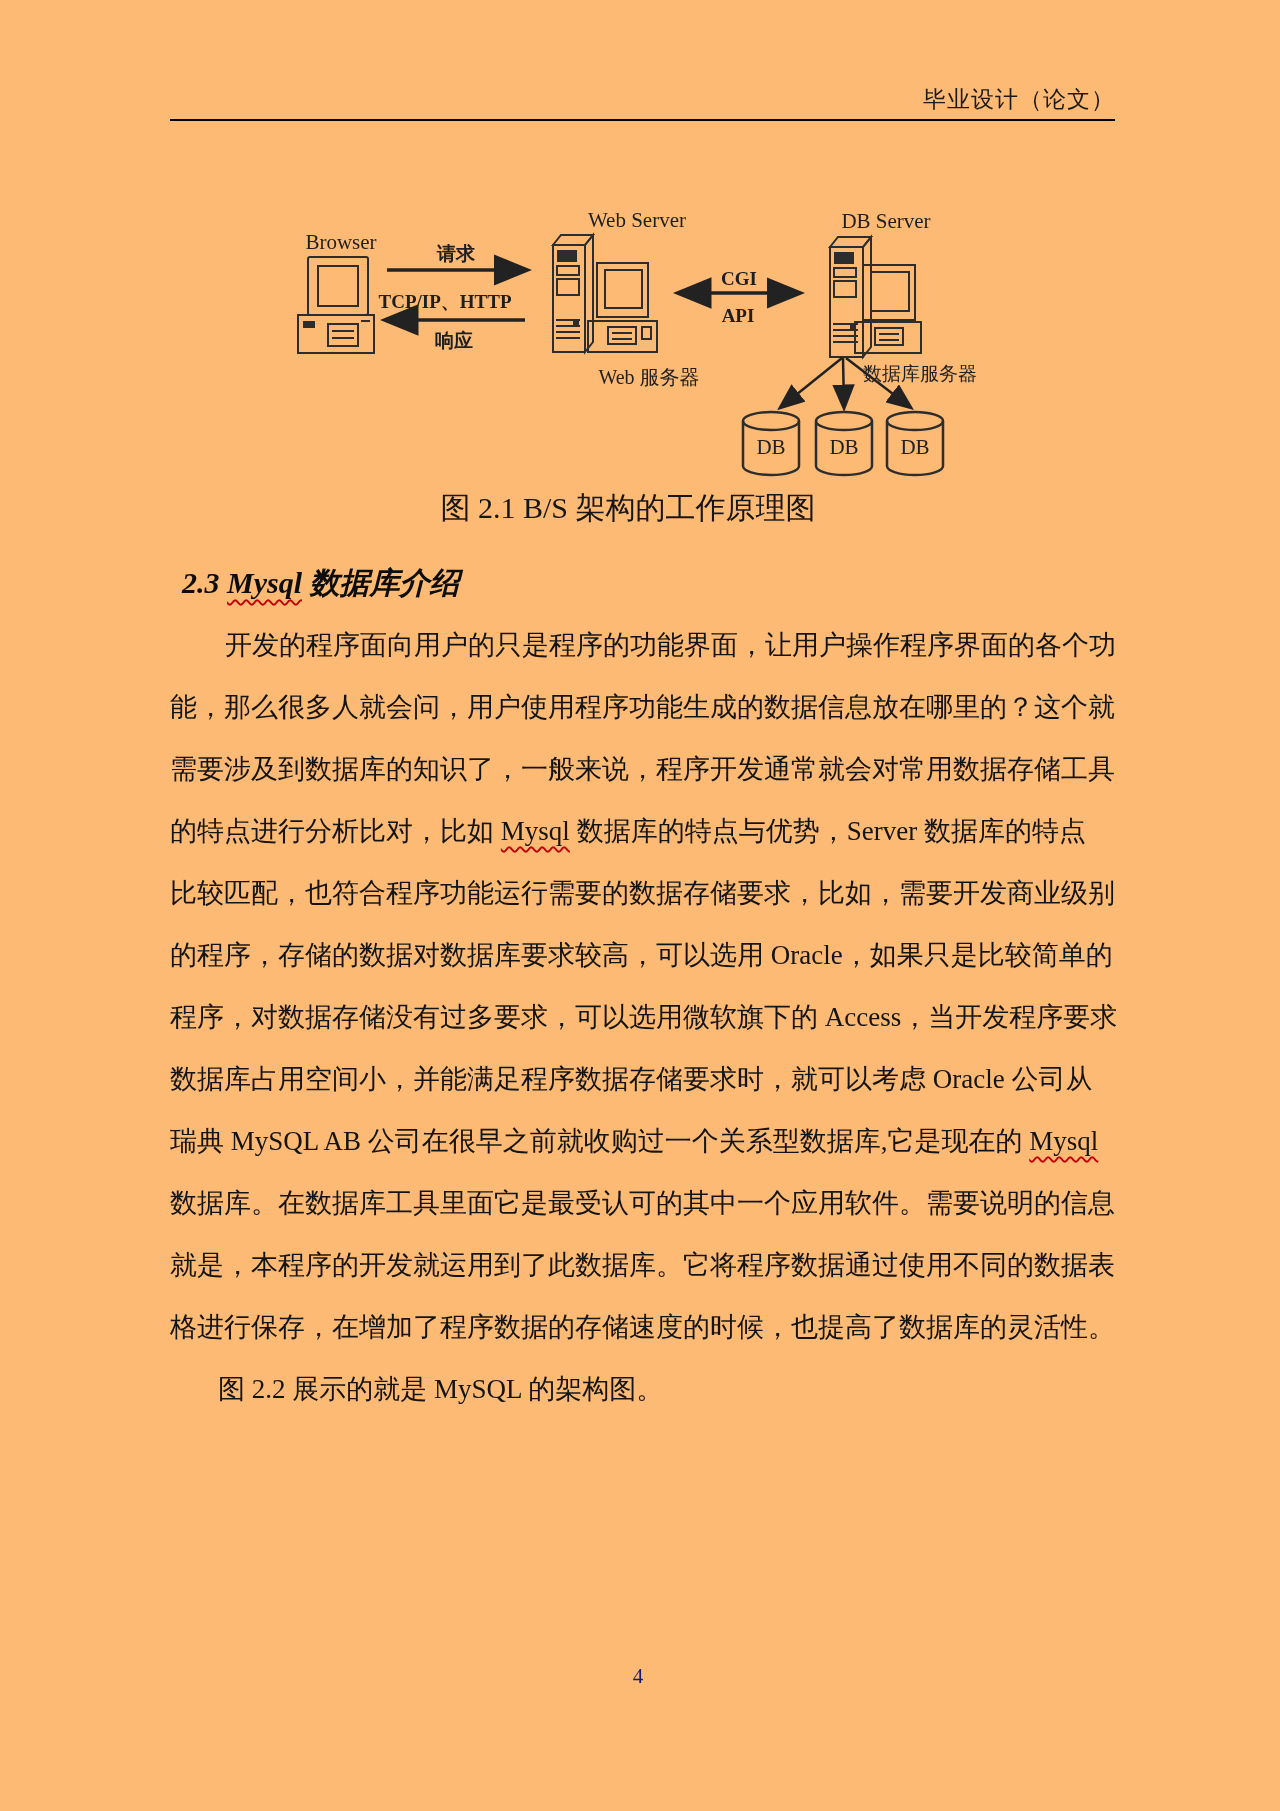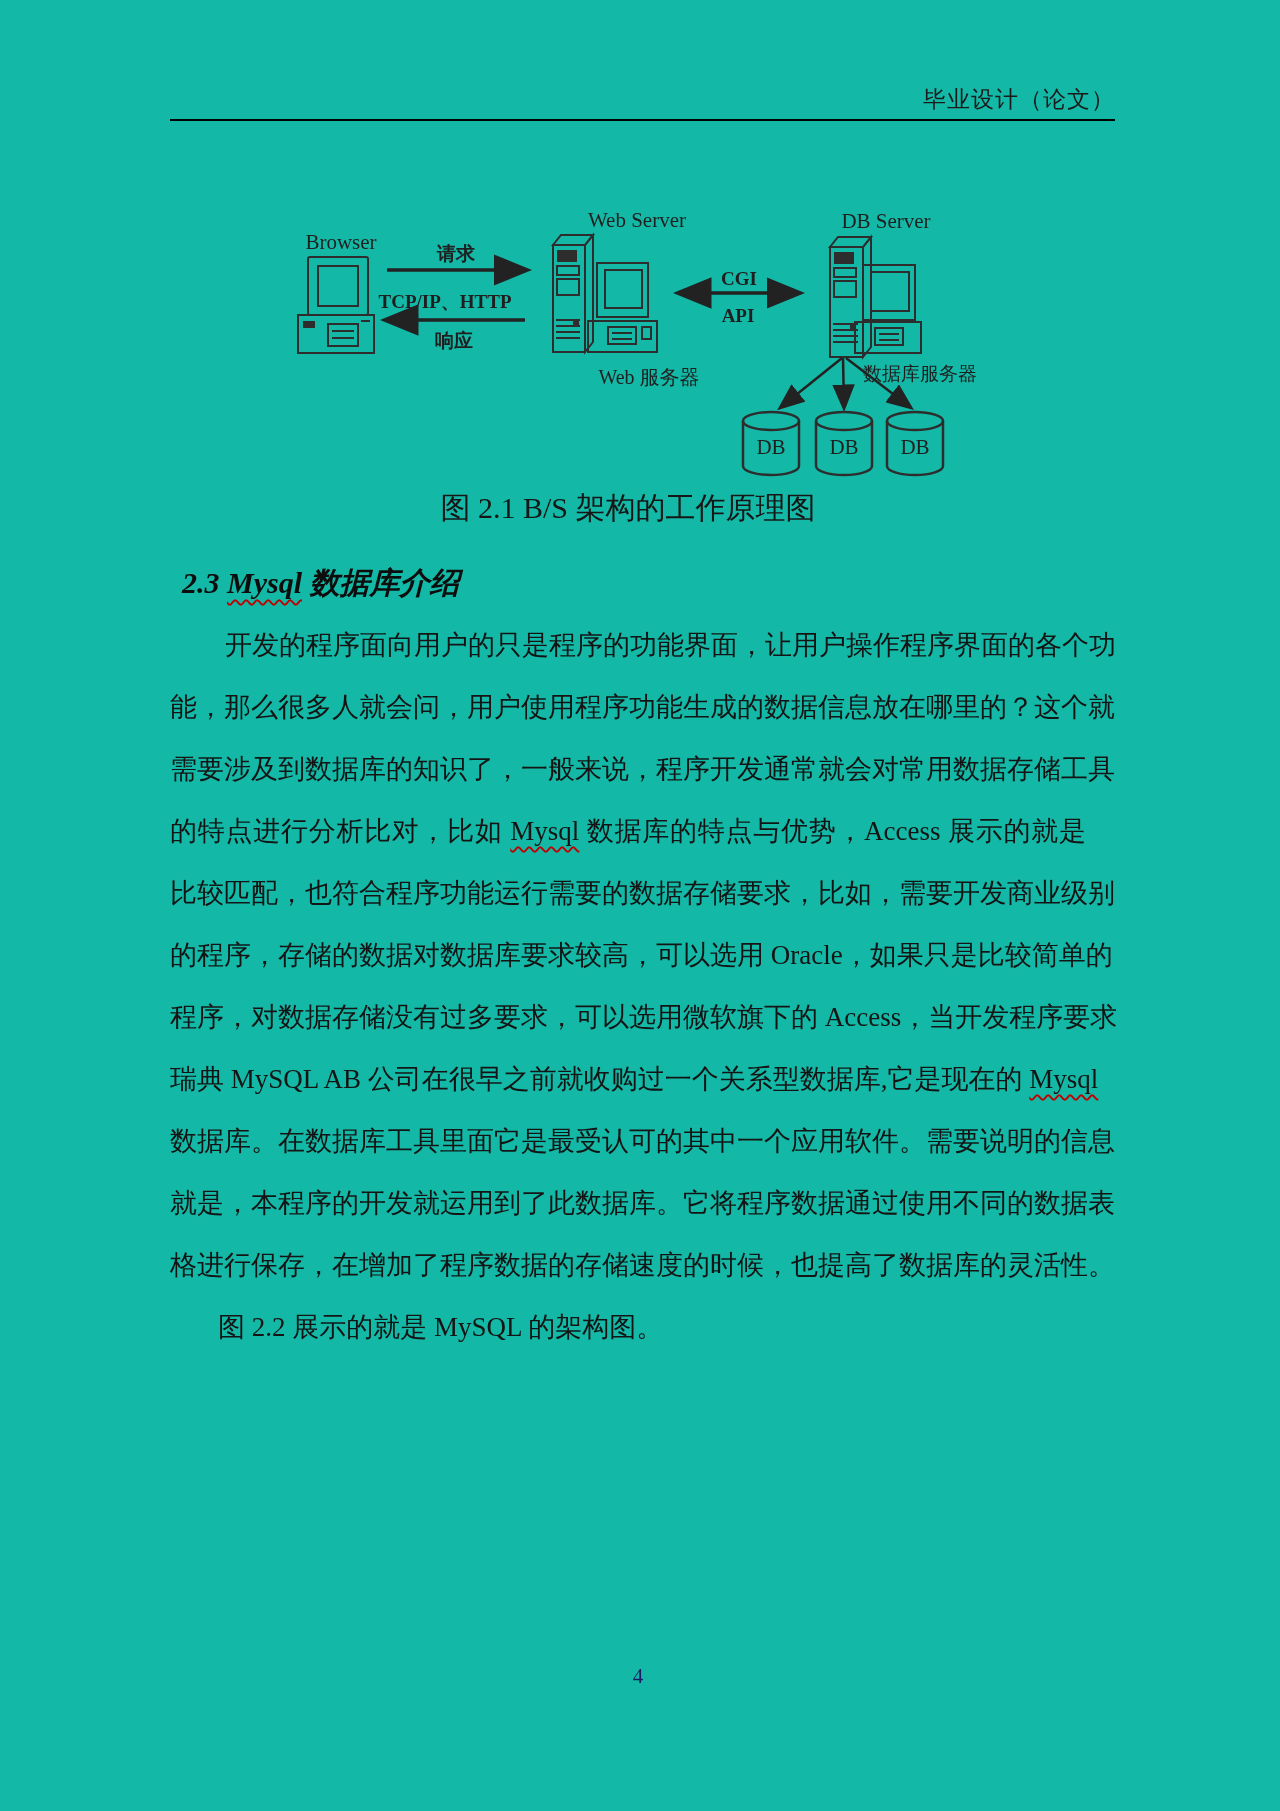--- a/index.html
+++ b/index.html
@@ -1,18 +1,18 @@
 <!DOCTYPE html>
 <html><head>
 <meta charset="utf-8">
 <style>
   html,body { margin:0; padding:0; background:#888; }
   .page {
     position:relative; width:1280px; height:1811px; margin:0 auto;
-    background:#14b8a6; overflow:hidden;
+    background:#fdba74; overflow:hidden;
     font-family:"Liberation Serif","DejaVu Serif",serif;
     color:#111111;
   }
   
   .hdr-title {
     position:absolute; top:84px; right:165px;
     font-size:23px; letter-spacing:1px; color:#1a1a1a;
   }
   .hdr-rule {
     position:absolute; left:170px; width:945px; top:119px; height:2px;
@@ -161,24 +161,25 @@
   </div>
 
   <div class="fig-caption">图 2.1 B/S 架构的工作原理图</div>
 
   <h2 class="sec-heading" id="section-heading"><span>2.3 </span><span class="sp-err">Mysql</span><span> 数据库介绍</span></h2>
 
   <div class="body-par" id="body-paragraph">
       <div class="body-line indent"><span>开发的程序面向用户的只是程序的功能界面，让用户操作程序界面的各个功</span></div>
       <div class="body-line"><span>能，那么很多人就会问，用户使用程序功能生成的数据信息放在哪里的？这个就</span></div>
       <div class="body-line"><span>需要涉及到数据库的知识了，一般来说，程序开发通常就会对常用数据存储工具</span></div>
-      <div class="body-line"><span>的特点进行分析比对，比如 </span><span class="sp-err">Mysql</span><span> 数据库的特点与优势，Access 展示的就是</span></div>
+      <div class="body-line"><span>的特点进行分析比对，比如 </span><span class="sp-err">Mysql</span><span> 数据库的特点与优势，Server 数据库的特点</span></div>
       <div class="body-line"><span>比较匹配，也符合程序功能运行需要的数据存储要求，比如，需要开发商业级别</span></div>
       <div class="body-line"><span>的程序，存储的数据对数据库要求较高，可以选用 Oracle，如果只是比较简单的</span></div>
       <div class="body-line"><span>程序，对数据存储没有过多要求，可以选用微软旗下的 Access，当开发程序要求</span></div>
+      <div class="body-line"><span>数据库占用空间小，并能满足程序数据存储要求时，就可以考虑 Oracle 公司从</span></div>
       <div class="body-line"><span>瑞典 MySQL AB 公司在很早之前就收购过一个关系型数据库,它是现在的 </span><span class="sp-err">Mysql</span></div>
       <div class="body-line"><span>数据库。在数据库工具里面它是最受认可的其中一个应用软件。需要说明的信息</span></div>
       <div class="body-line"><span>就是，本程序的开发就运用到了此数据库。它将程序数据通过使用不同的数据表</span></div>
       <div class="body-line"><span>格进行保存，在增加了程序数据的存储速度的时候，也提高了数据库的灵活性。</span></div>
       <div class="body-line no-just"><span>图 2.2 展示的就是 MySQL 的架构图。</span></div>
     </div>
 
   <div class="page-num">4</div>
 
 </div>

